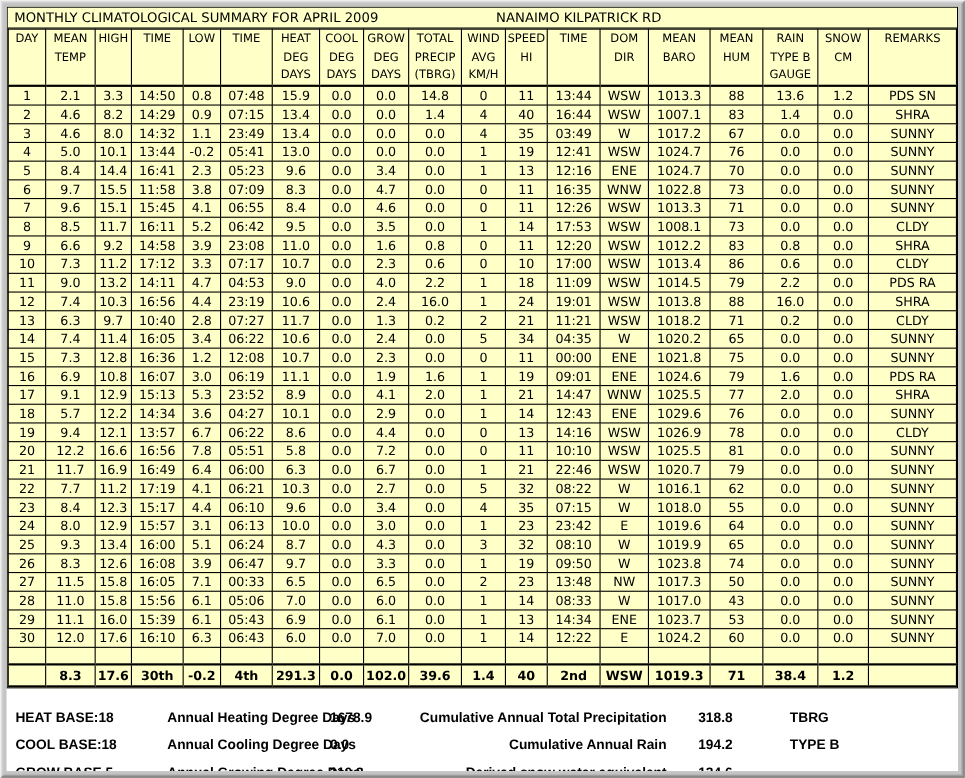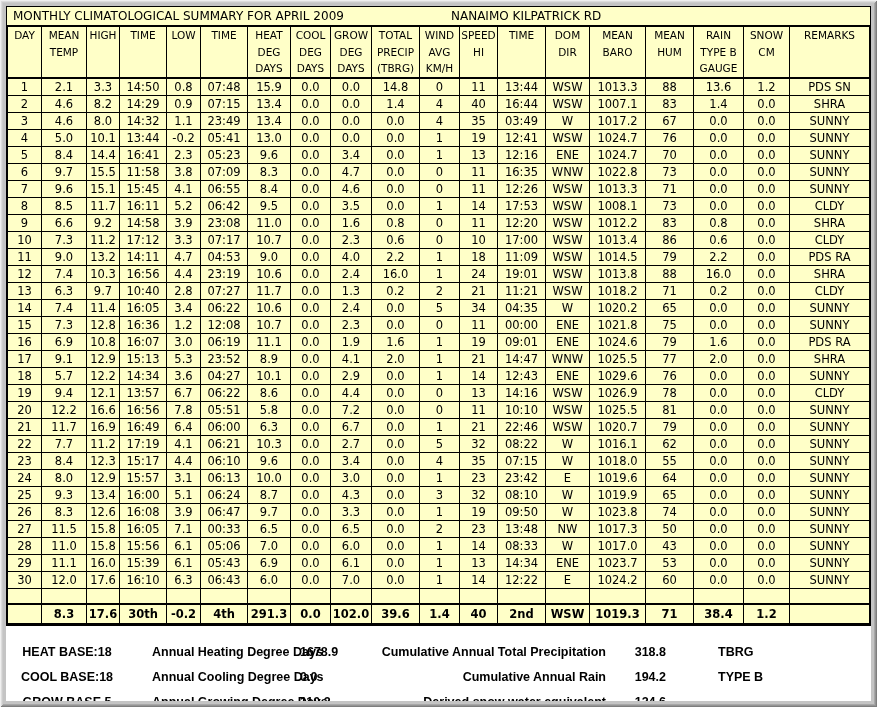--- a/index.html
+++ b/index.html
@@ -99,21 +99,21 @@
     font-weight:bold;
     font-size:12.5px;
   }
   .stat-row{
     display:grid;
     grid-template-columns:106px 180px 66px 240px 70px auto;
     height:25px;
     align-items:center;
     white-space:nowrap;
   }
-  .stat-row .base{text-align:center;}
+  .stat-row .base{text-align:left;}
   .stat-row .lbl{text-align:left;margin-left:32px;}
   .stat-row .val{text-align:left;}
   .stat-row .lbl2{text-align:right;}
   .stat-row .val2{text-align:right;padding-right:10px;}
   .stat-row .gauge{text-align:left;padding-left:42px;}
 </style>
 </head>
 <body>
 
 <div class="window">

